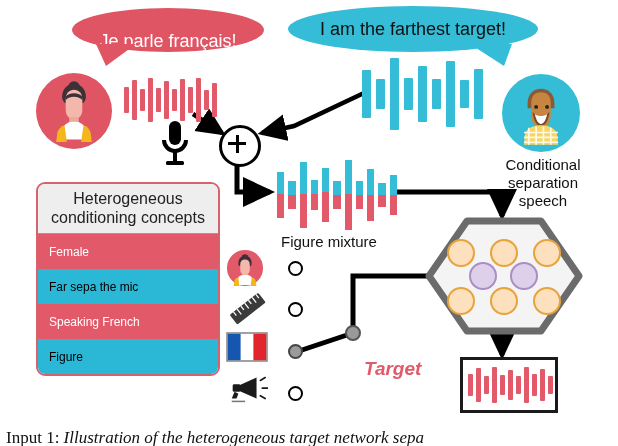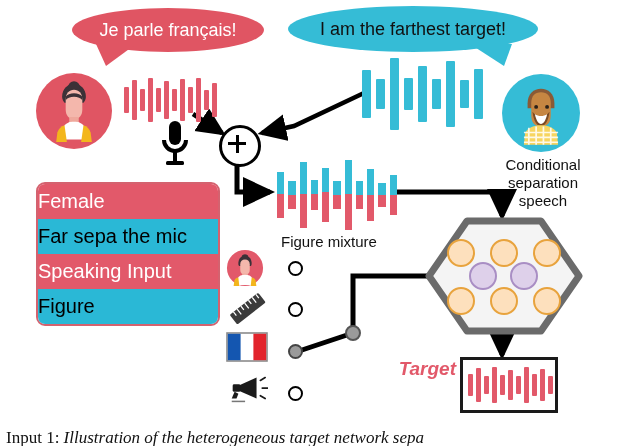--- a/index.html
+++ b/index.html
@@ -5,21 +5,21 @@
   html,body{margin:0;padding:0;background:#ffffff;}
   body{width:618px;height:446px;position:relative;overflow:hidden;
        font-family:"Liberation Sans",sans-serif;}
   .fig{position:absolute;left:0;top:0;width:618px;height:446px;}
 
   
   .bubble{position:absolute;display:flex;align-items:center;justify-content:center;
           border-radius:50%/50%;text-align:center;white-space:nowrap;}
   .bubble-red{background:#e05563;color:#ffffff;}
   .bubble-blue{background:#35bcd6;color:#111111;}
-  #bubble-fr{left:72px;top:8px;width:192px;height:44px;font-size:18px;}
+  #bubble-fr{left:72px;top:8px;width:192px;height:44px;font-size:18px;align-items:flex-end;}
   #bubble-en{left:288px;top:6px;width:250px;height:46px;font-size:18px;}
   .tail{position:absolute;width:0;height:0;}
   #tail-fr{left:96px;top:44px;border-left:10px solid transparent;
            border-right:30px solid transparent;border-top:22px solid #e05563;}
   #tail-en{left:470px;top:44px;border-left:34px solid transparent;
            border-right:8px solid transparent;border-top:22px solid #35bcd6;}
 
   
   .avatar{position:absolute;border-radius:50%;overflow:hidden;}
   #avatar-female{left:36px;top:73px;width:76px;height:76px;background:#e05563;}
@@ -54,22 +54,22 @@
 
   
   #lines{position:absolute;left:0;top:0;width:618px;height:446px;pointer-events:none;}
 
   
   #concept-table{position:absolute;left:36px;top:182px;width:184px;
                  border:2px solid #d4626f;border-radius:9px;overflow:hidden;
                  box-sizing:border-box;}
   #concept-header{background:#eeeeee;color:#222;font-size:16px;line-height:19px;
                   text-align:center;padding:5px 4px 6px;border-bottom:1px solid #9a9a9a;}
-  .concept-row{height:35px;display:flex;align-items:center;
-               font-size:20px;box-sizing:border-box;}
+  .concept-row{height:35px;display:flex;align-items:center;padding-left:11px;
+               font-size:12px;box-sizing:border-box;}
   .row-red{background:#e2596a;color:#ffffff;}
   .row-blue{background:#2ab8d6;color:#000000;}
 
   
   .cicon{position:absolute;left:224px;width:42px;height:36px;}
   .cicon svg{display:block;width:100%;height:100%;}
 
   
   .radio{position:absolute;left:288px;width:15px;height:15px;border:2px solid #000;
          border-radius:50%;background:#fff;box-sizing:border-box;}
@@ -84,21 +84,21 @@
   #hex{position:absolute;left:0;top:0;width:158px;height:118px;}
   .node{position:absolute;border-radius:50%;box-sizing:border-box;}
   .node-o{background:#fde0bd;border:2px solid #e8a33d;}
   .node-p{background:#ded0ea;border:2px solid #a98ec4;}
 
   
   #target-box{position:absolute;left:460px;top:357px;width:98px;height:56px;
               border:3px solid #1a1a1a;background:#fff;box-sizing:border-box;}
   #target-label{position:absolute;left:364px;top:358px;width:92px;color:#e2596a;
                 font-size:19px;font-weight:bold;font-style:italic;line-height:21px;
-                text-align:right;}
+                text-align:left;}
 
   
   .lbl{position:absolute;color:#111;font-size:15px;}
   #lbl-input{left:281px;top:233px;}
   #lbl-cond{left:488px;top:156px;width:110px;text-align:center;line-height:18px;font-size:15px;}
 
   
   #caption{position:absolute;left:6px;top:428px;width:612px;font-family:"Liberation Serif",serif;
            font-size:17px;color:#111;white-space:nowrap;overflow:hidden;}
   #caption .cap-b{font-style:normal;}
@@ -267,28 +267,29 @@
         <div class="bot" style="height: 12px;"></div>
       </div>
       <div class="mixbar">
         <div class="top" style="height: 20px;"></div>
         <div class="bot" style="height: 20px;"></div>
       </div>
     </div>
   <div class="lbl" id="lbl-input">Figure mixture</div>
 
   <div id="concept-table">
+    <div id="concept-header">Heterogeneous conditioning concepts</div>
     <div class="concept-row row-red">
       <span>Female</span>
     </div>
     <div class="concept-row row-blue">
       <span>Far sepa the mic</span>
     </div>
     <div class="concept-row row-red">
-      <span>Speaking Input</span>
+      <span>Speaking French</span>
     </div>
     <div class="concept-row row-blue">
       <span>Figure</span>
     </div>
   </div>
 
   <div class="cicon" style="top:249px;left:226px;width:38px;height:38px;">
     <svg viewBox="0 0 40 40">
       <circle cx="20" cy="20" r="19" fill="#e2596a"></circle>
       <path d="M13 15c0-5 3-8 7-8s7 3 7 8c0 1 0 2-1 3H14c-1-1-1-2-1-3z" fill="#3b3137"></path>

